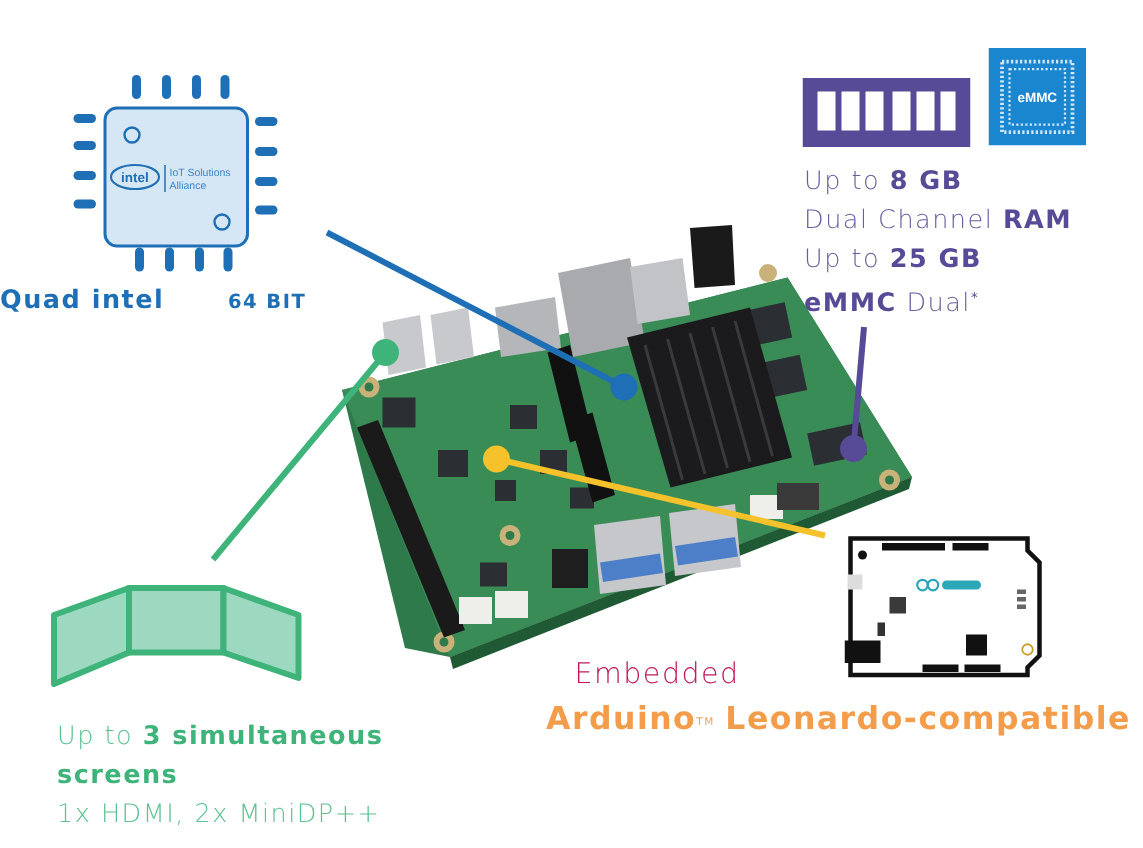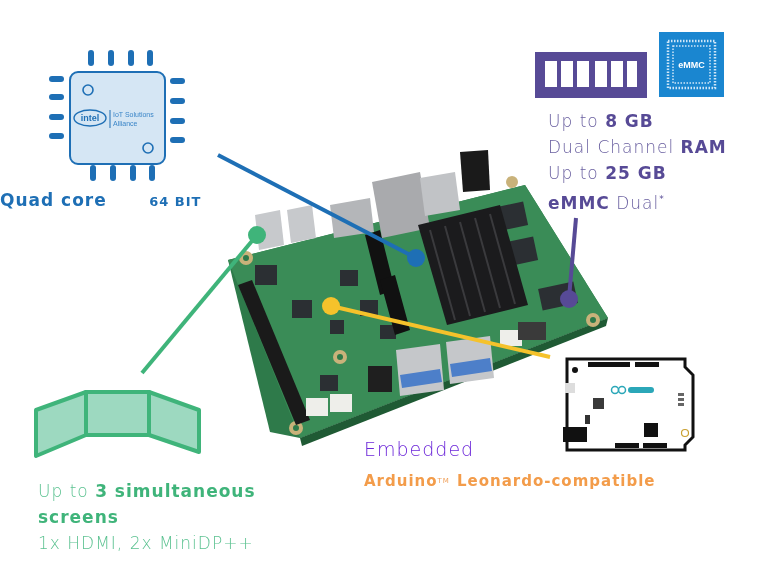--- a/index.html
+++ b/index.html
@@ -8,33 +8,33 @@
   .light { font-weight:300; }
   .txt { letter-spacing:1px; white-space:nowrap; }
   .b { font-weight:bold; }
 
   
   .cpu-text { left:0; top:188px; color:#1e6fb5; font-size:17px; line-height:25px; }
   .cpu-text .l { color:#2a7fc4; font-weight:normal; opacity:.9; }
   .cpu-text .small { font-size:13px;margin-left:36px; }
 
   
-  .ram-text { left:548px; top:108px; color:#574a96; font-size:17px; line-height:26px; }
+  .ram-text { left:536px; top:108px; color:#574a96; font-size:17px; line-height:26px; }
   .ram-text .l { color:#6a60a0; }
   .ram-text sup { font-size:9px; }
 
   
   .scr-text { left:38px; top:478px; color:#3fb47a; font-size:17px; line-height:26px; }
   .scr-text .l { color:#5cc291; }
 
   
   .ard-text { left:364px; top:434px; color:#f0a05a; font-size:19px; line-height:30px; }
-  .ard-text .l { color:#6d28d9; }
+  .ard-text .l { color:#be185d;margin-left:19px; }
   .ard-text .tm { font-size:7px; vertical-align:top; position:relative; top:2px; }
-  .ard-text .big { font-size:15px; font-weight:bold; color:#f39c4a; }
+  .ard-text .big { font-size:21px; font-weight:bold; color:#f39c4a; }
 </style>
 </head>
 <body>
 
 <svg class="abs" style="left:44px;top:48px" width="146" height="136" viewBox="0 0 146 136">
   <g fill="#1e6fb5">
     <rect x="44" y="2" width="6" height="16" rx="3"></rect>
       <rect x="64" y="2" width="6" height="16" rx="3"></rect>
     <rect x="84" y="2" width="6" height="16" rx="3"></rect>
       <rect x="103" y="2" width="6" height="16" rx="3"></rect>
@@ -55,21 +55,21 @@
   <circle cx="44" cy="42" r="5" fill="none" stroke="#1e6fb5" stroke-width="1.6"></circle>
   <circle cx="104" cy="100" r="5" fill="none" stroke="#1e6fb5" stroke-width="1.6"></circle>
   <ellipse cx="46" cy="70" rx="16" ry="8" fill="none" stroke="#1e6fb5" stroke-width="1.4"></ellipse>
   <text x="46" y="73" text-anchor="middle" font-size="9" font-weight="bold" fill="#1e6fb5" font-family="Liberation Sans, sans-serif">intel</text>
   <line x1="66" y1="62" x2="66" y2="80" stroke="#1e6fb5" stroke-width="1"></line>
   <text x="69" y="69" font-size="7" fill="#3b86c8" font-family="Liberation Sans, sans-serif">IoT Solutions</text>
   <text x="69" y="78" font-size="7" fill="#3b86c8" font-family="Liberation Sans, sans-serif">Alliance</text>
 </svg>
 
 <div class="abs cpu-text txt">
-  <div><span class="b">Quad core</span> <span class="b small">64 BIT</span></div>
+  <div><span class="b">Quad intel</span> <span class="b small">64 BIT</span></div>
 </div>
 
 <svg class="abs" style="left:535px;top:52px" width="112" height="46" viewBox="0 0 112 46">
   <rect x="0" y="0" width="112" height="46" fill="#574a96"></rect>
   <rect x="10" y="9" width="12" height="26" fill="#fff"></rect>
     <rect x="26" y="9" width="12" height="26" fill="#fff"></rect>
   <rect x="42" y="9" width="12" height="26" fill="#fff"></rect>
     <rect x="60" y="9" width="12" height="26" fill="#fff"></rect>
   <rect x="76" y="9" width="12" height="26" fill="#fff"></rect>
     <rect x="92" y="9" width="10" height="26" fill="#fff"></rect>

